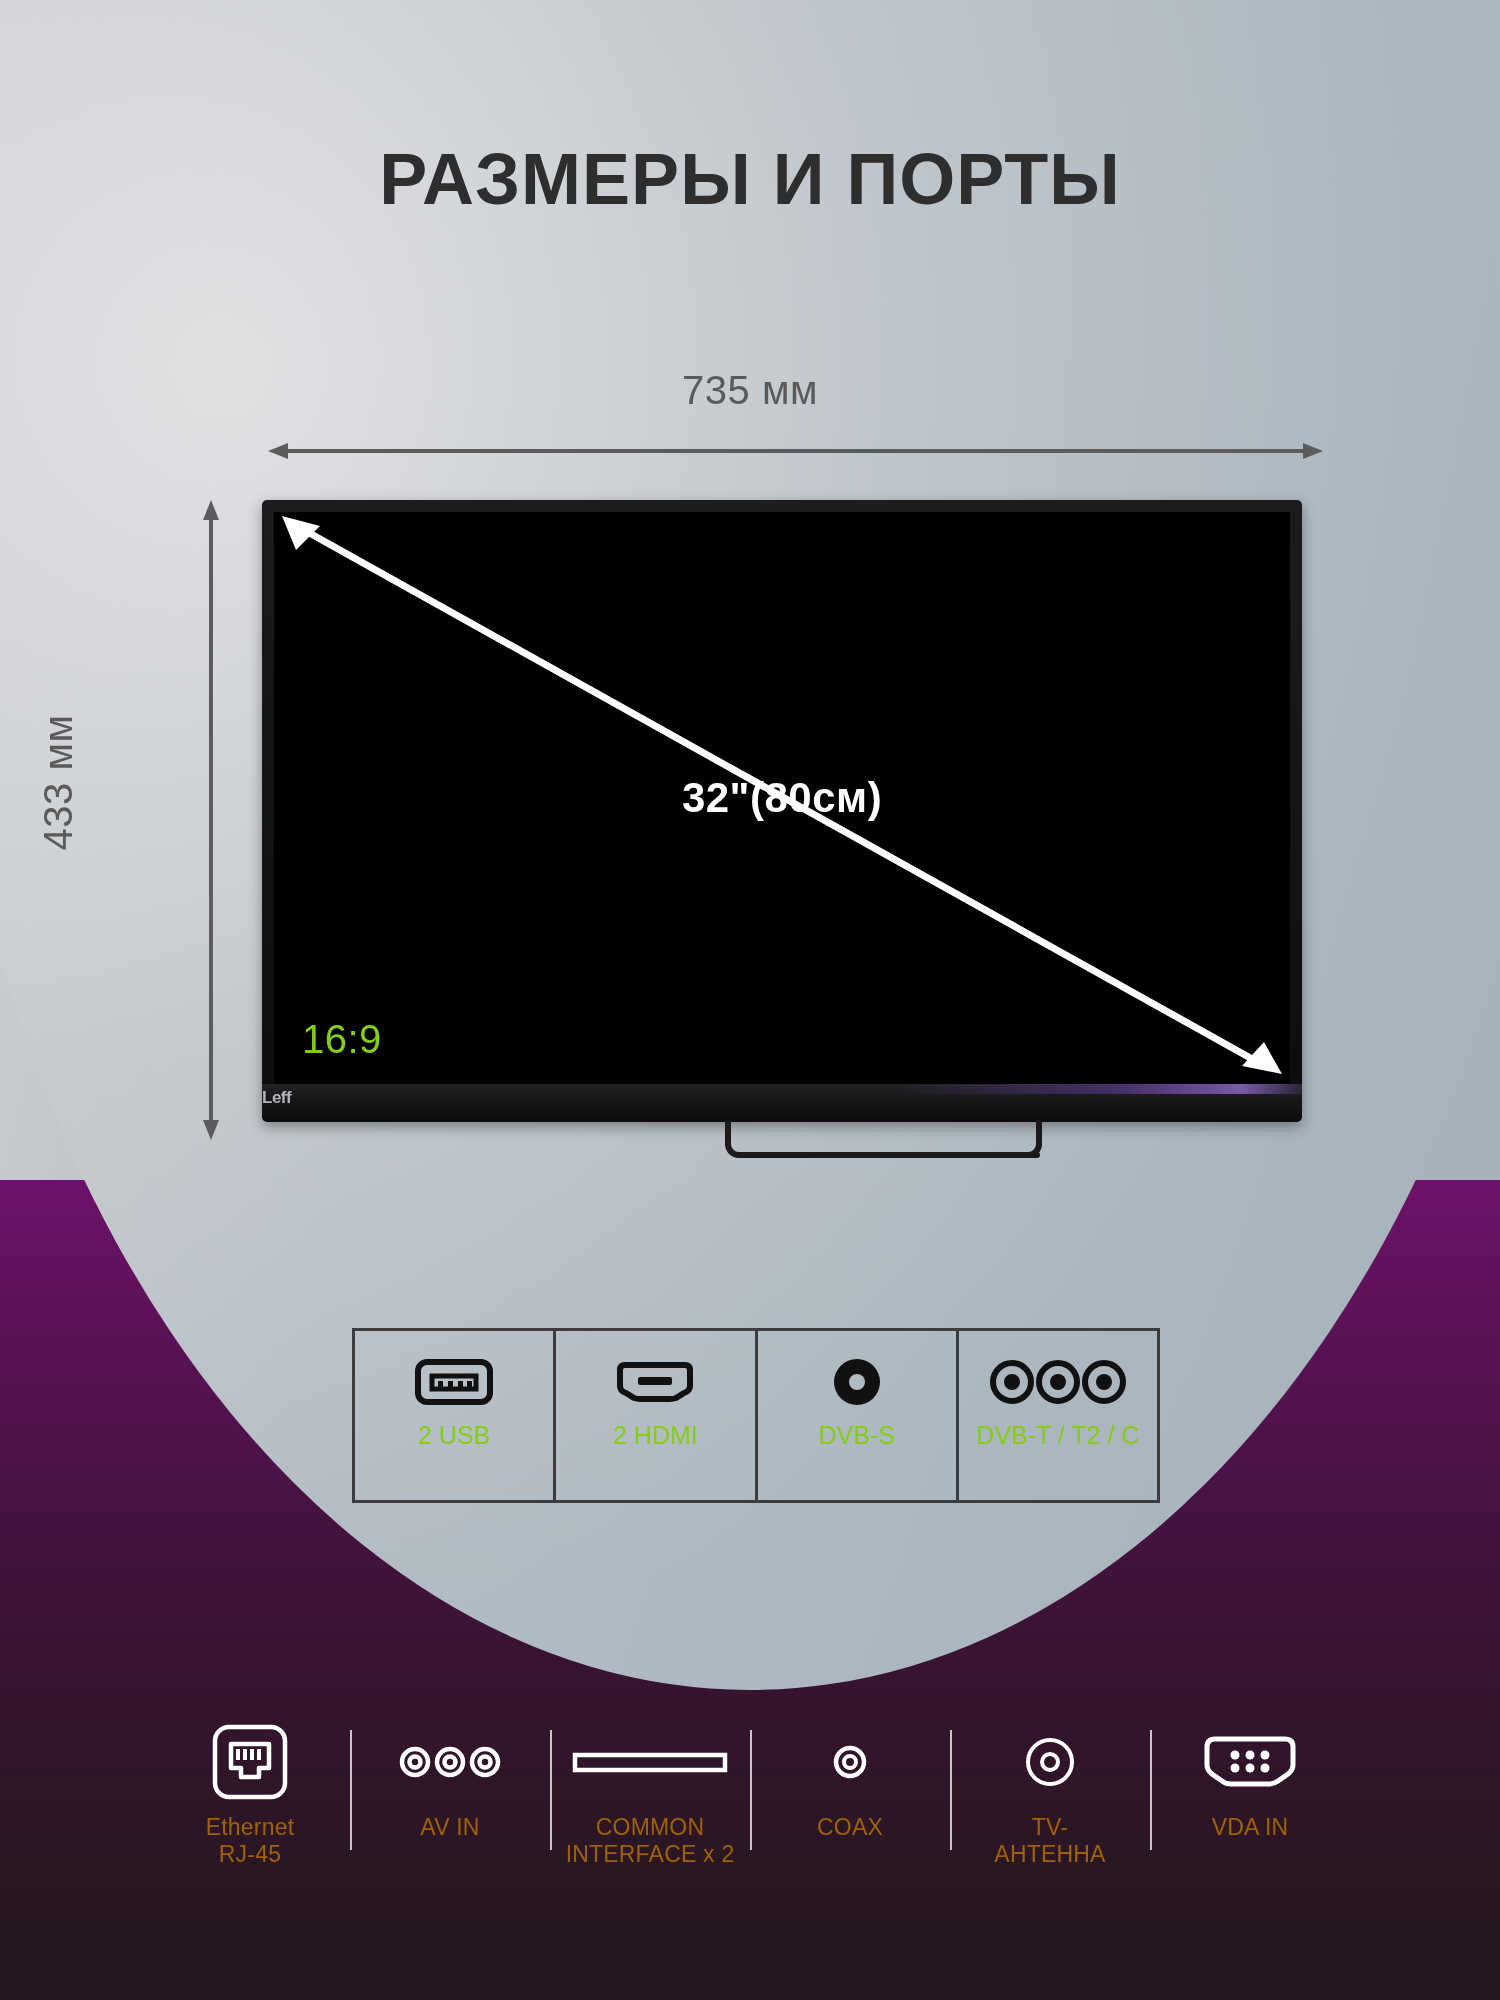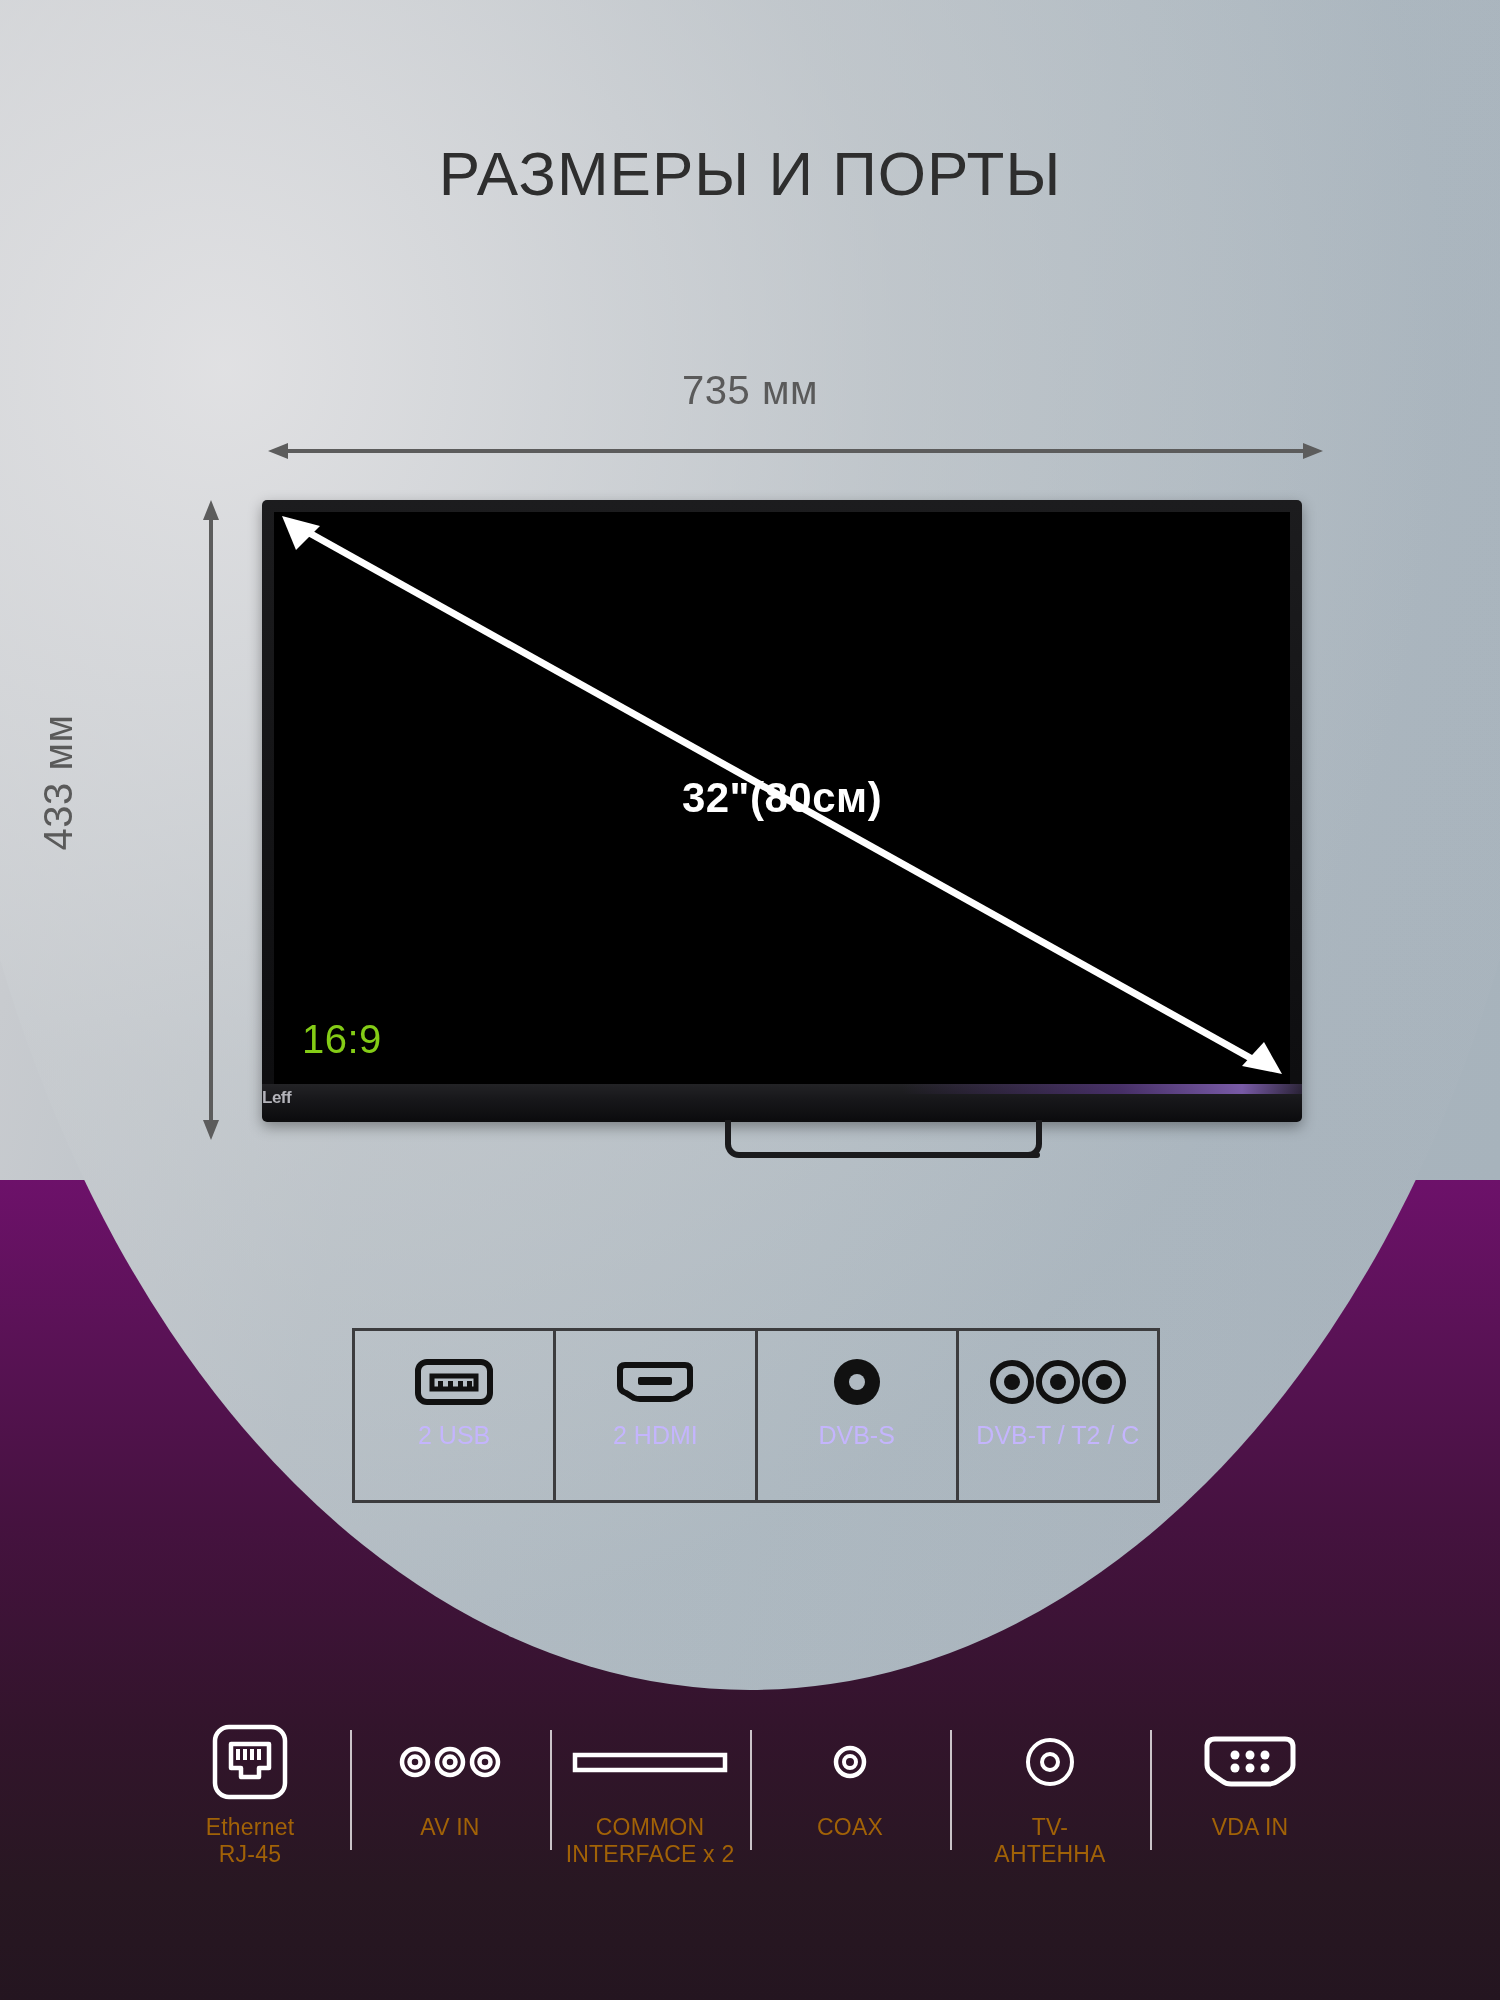--- a/index.html
+++ b/index.html
@@ -38,21 +38,21 @@
   
   .grey-top-fill{
     position:absolute; left:0; top:0; width:1500px; height:1180px;
     background:linear-gradient(104deg,#d8d9db 0%,#c8cbcf 14%,#b4bdc4 38%,#aeb9c1 60%,#a9b4bd 84%,#a7b3bc 100%);
   }
 
   
   .title{
     position:absolute; left:0; top:138px; width:1500px;
     text-align:center;
-    font-size:62px; font-weight:normal; letter-spacing:1px;
+    font-size:72px; font-weight:bold; letter-spacing:1px;
     color:#2e2e2e;
     font-family:"Liberation Sans", sans-serif;
   }
 
   
   .dim-top-label{
     position:absolute; left:0; top:368px; width:1500px;
     text-align:center; font-size:40px; color:#5a5a5a; letter-spacing:0.5px;
   }
 
@@ -140,21 +140,21 @@
   }
   .ports-cell{
     flex:1 1 0;
     border-right:3px solid #3c3c3e;
     display:flex; flex-direction:column;
     align-items:center; justify-content:flex-start;
     padding-top:22px;
   }
   .ports-cell:last-child{ border-right:none; }
   .ports-cell .glyph{ height:58px; display:flex; align-items:center; justify-content:center; }
-  .ports-cell .cap{ margin-top:10px; font-size:25px; color:#c4b5fd; white-space:nowrap; }
+  .ports-cell .cap{ margin-top:10px; font-size:25px; color:#84cc16; white-space:nowrap; }
 
   
   .bottom-row{
     position:absolute; left:150px; top:1712px;
     width:1200px; height:190px;
     display:flex; align-items:flex-start;
   }
   .bi{
     flex:1 1 0;
     display:flex; flex-direction:column; align-items:center;

